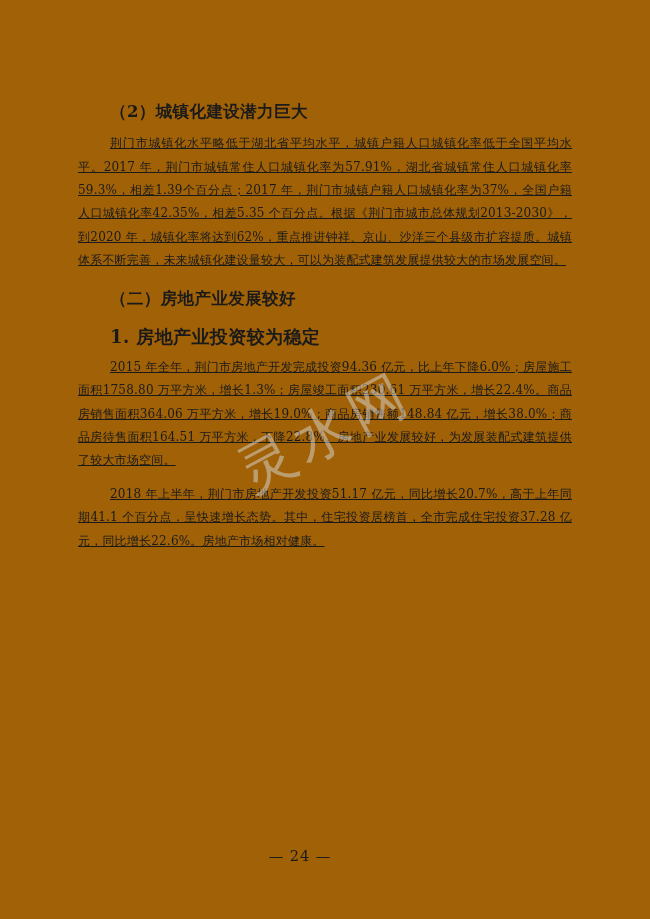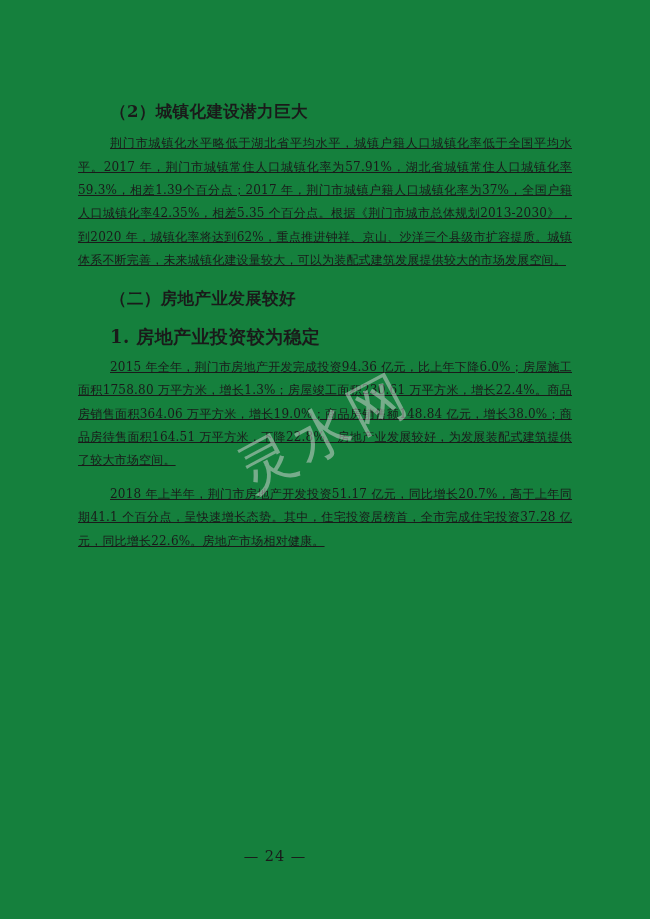--- a/index.html
+++ b/index.html
@@ -14,21 +14,21 @@
     font-family: "DejaVu Serif", "Liberation Serif", serif;
     color: #1a1a1a;
     overflow: hidden;
   }
   .page {
     position: absolute;
     left: 0;
     top: 0;
     width: 650px;
     height: 919px;
-    background: #15803d;
+    background: #a16207;
   }
   .content {
     position: absolute;
     left: 78px;
     top: 96px;
     width: 494px;
   }
   .heading {
     font-size: 16.5px;
     font-weight: bold;
@@ -81,20 +81,21 @@
   .page-number {
     position: absolute;
     left: 0;
     top: 848px;
     width: 550px;
     text-align: center;
     font-size: 14.5px;
     font-family: "DejaVu Serif", "Liberation Serif", serif;
     color: #1a1a1a;
     letter-spacing: 1px;
+    padding-left: 25px;
   }
 </style>
 </head>
 <body>
 
 <div class="page">
 
   <div class="content">
 
     <div class="heading">（2）城镇化建设潜力巨大</div>

